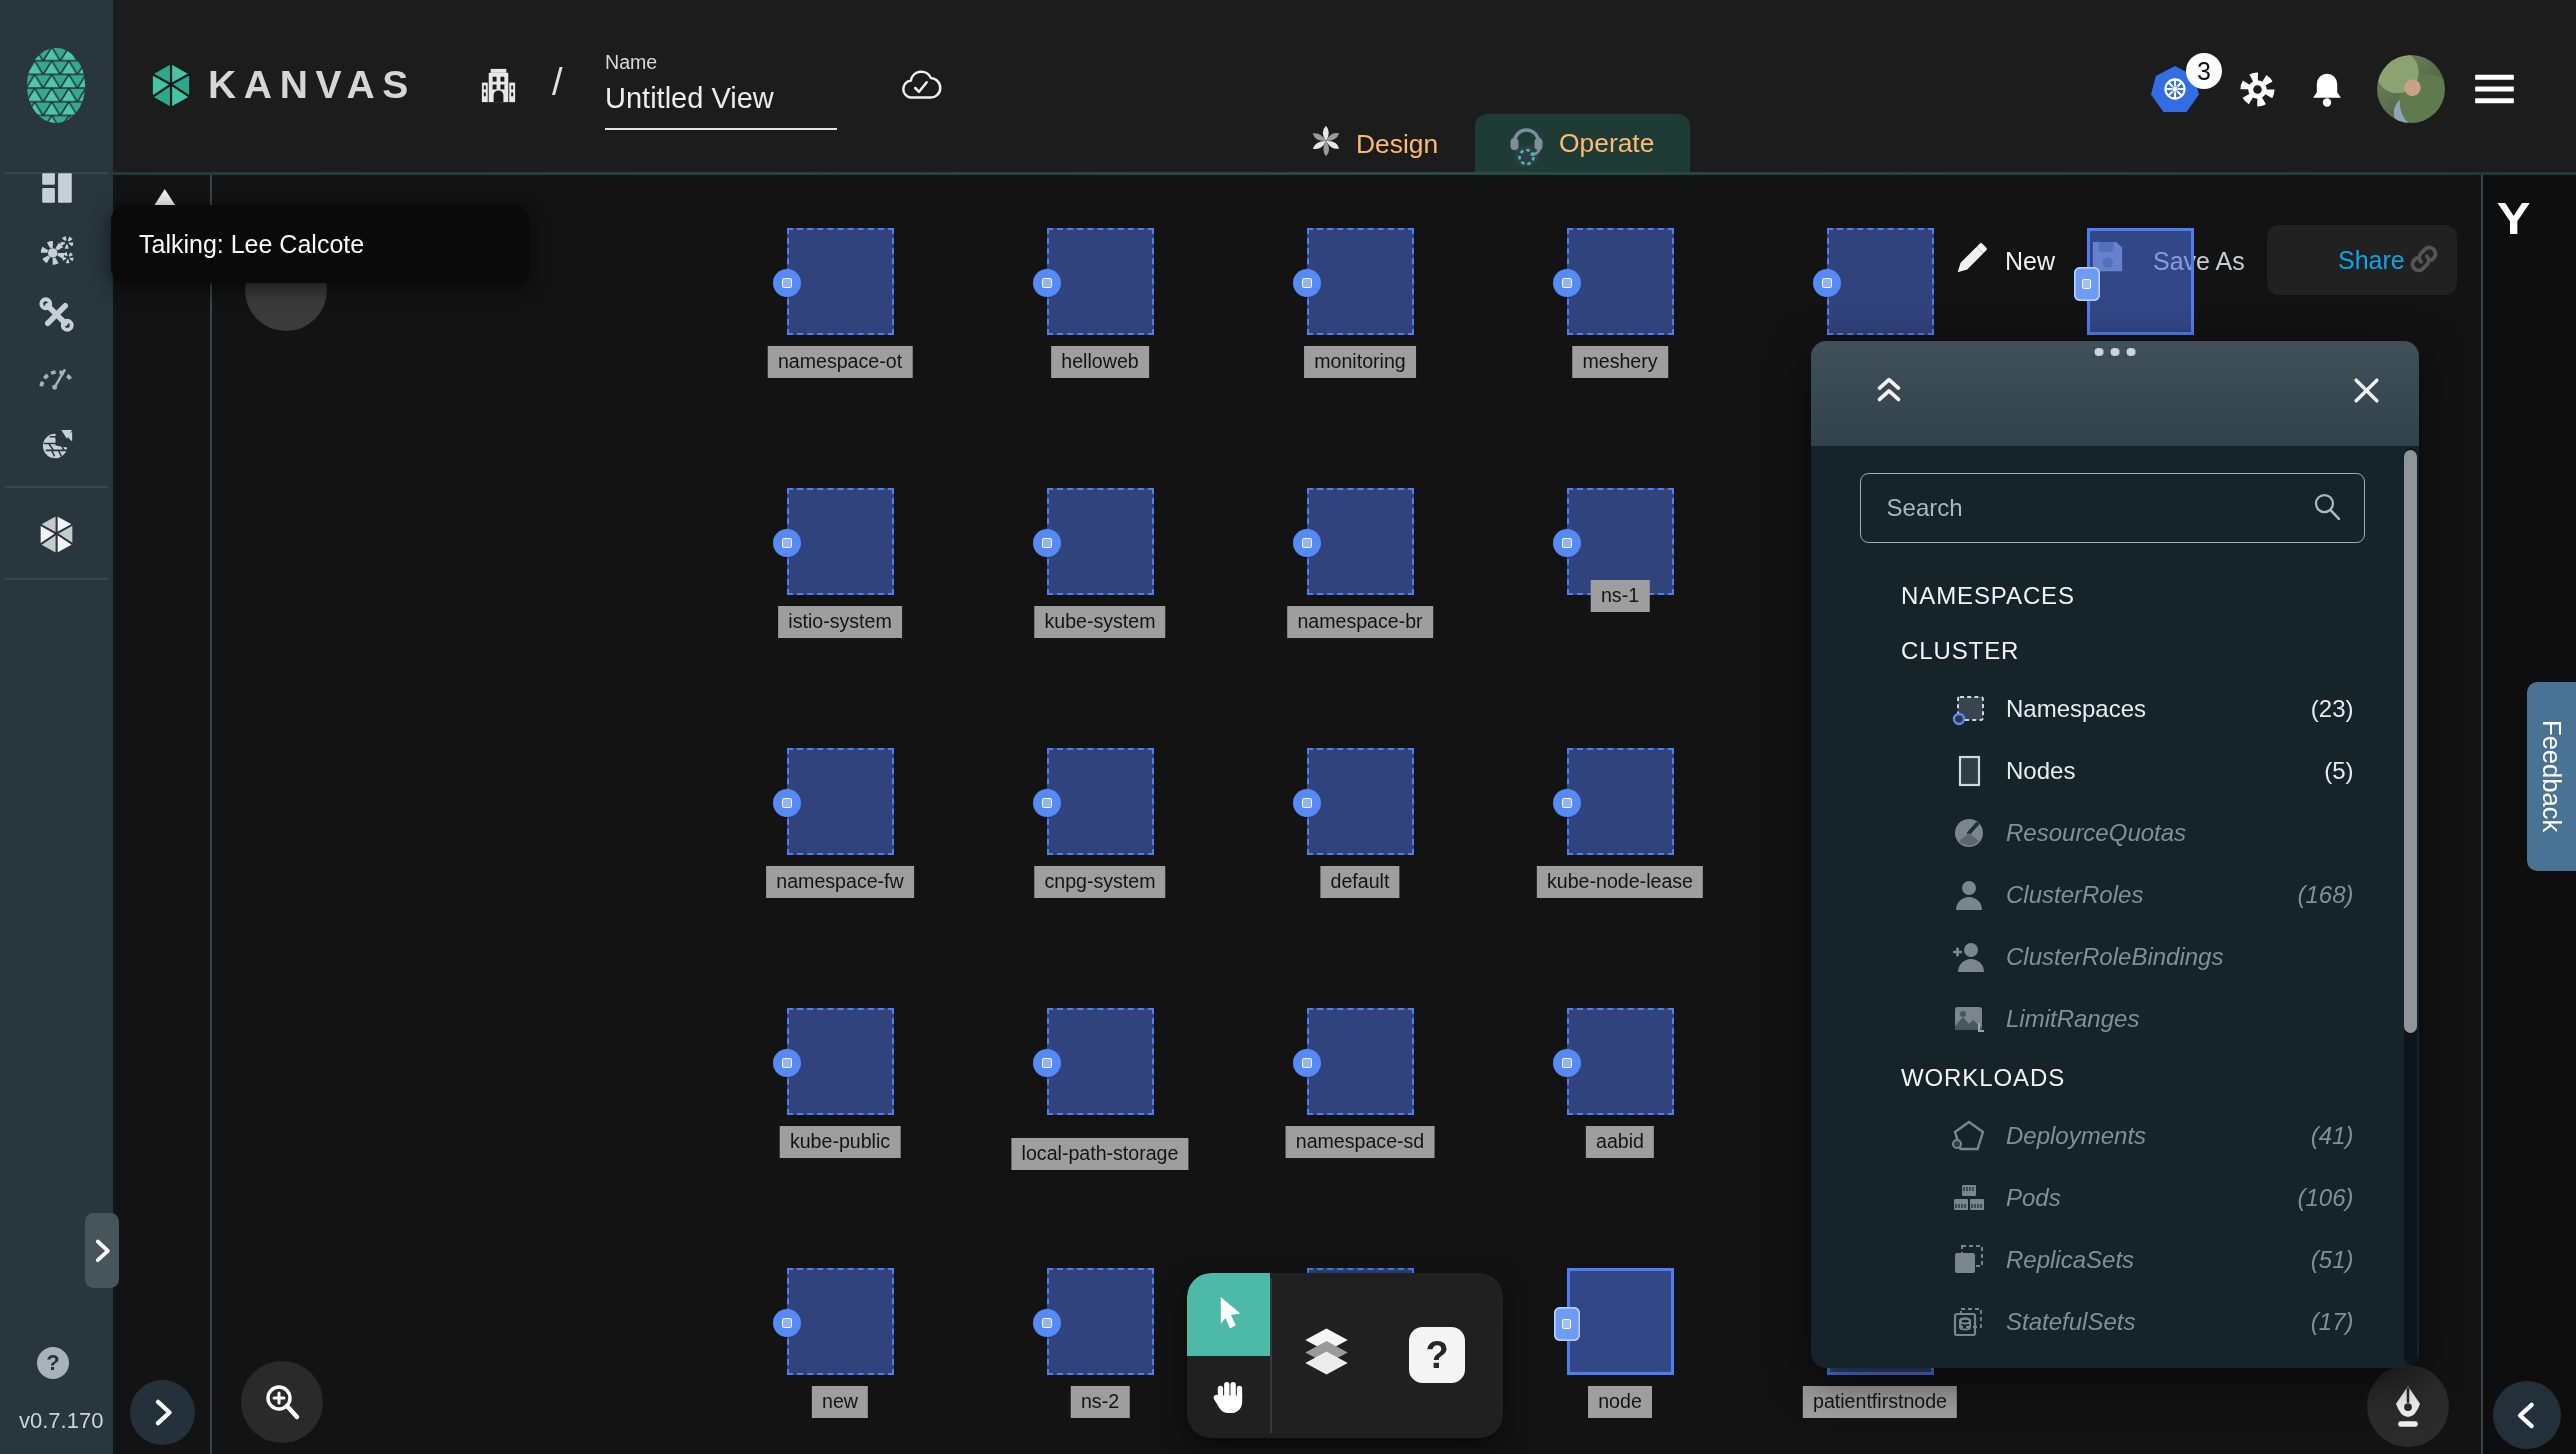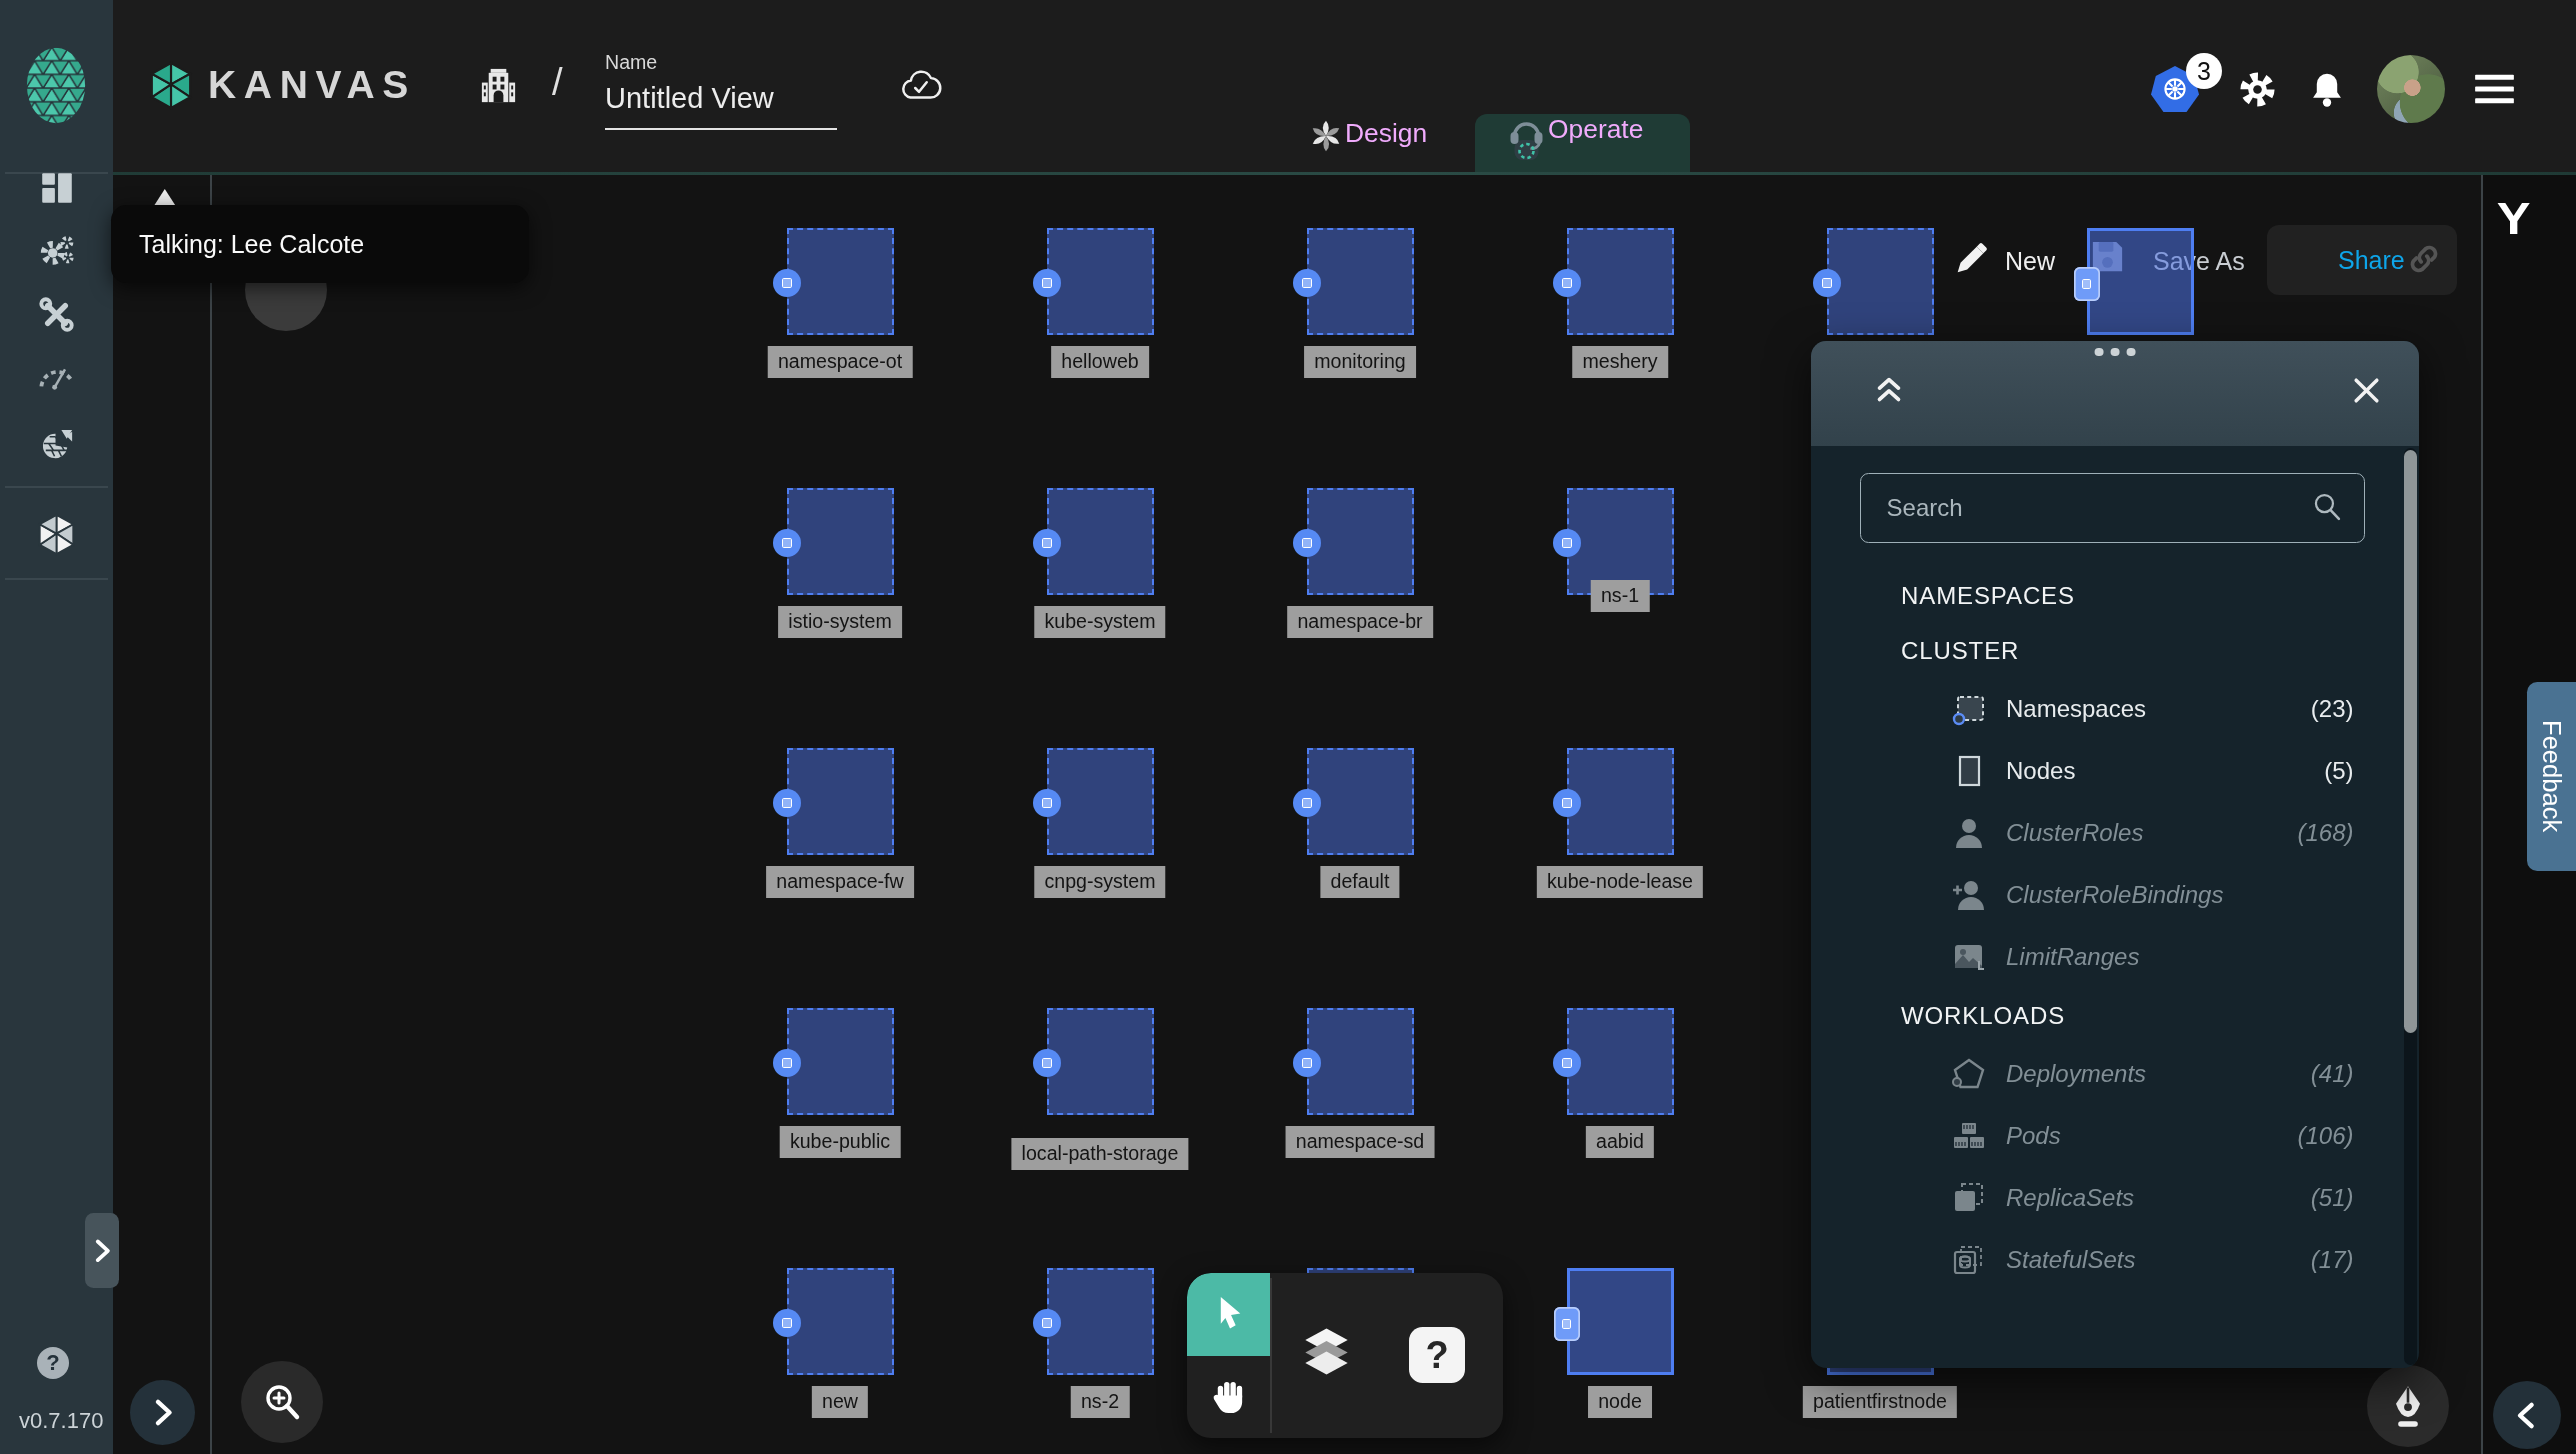--- a/index.html
+++ b/index.html
@@ -12,21 +12,21 @@
   .topbar { left:0; top:0; width:2576px; height:172px; background:#1c1c1c; z-index:20; }
   .canvas-topline { left:0; top:172px; width:2576px; height:2.6px;
     background:linear-gradient(90deg,#1f3a35,#2a4b45 55%,#1f3a35); z-index:21; }
   .brand-text { font-size:39px; font-weight:bold; letter-spacing:7.7px; color:#d6d6d6; }
   .name-label { font-size:19.6px; color:#d9d9d9; }
   .name-value { font-size:29px; color:#ececec; background:transparent; border:none; outline:none;
     font-family:"Liberation Sans",sans-serif; width:230px; }
   .name-underline { height:1.7px; background:#e3e3e3; }
   .slash { font-size:38px; color:#e0e0e0; font-weight:300; }
 
-  .tab { display:flex; align-items:flex-start; gap:1px; font-size:26.4px; color:#f0abfc; }
+  .tab { display:flex; align-items:center; gap:12px; font-size:26.4px; color:#fdba74; }
   .tab-operate-bg { background:#1f3b35; border-radius:12px 12px 0 0; }
 
   .badge { background:#ffffff; color:#111; border-radius:50%; width:36px; height:36px;
     display:flex; align-items:center; justify-content:center; font-size:25px; }
   .k8s-hepta { width:48px; height:46px; background:#326de6;
     clip-path:polygon(50% 0%,90% 22%,100% 62%,74% 100%,26% 100%,0% 62%,10% 22%);
     display:flex; align-items:center; justify-content:center; }
   .avatar { width:68px; height:68px; border-radius:50%;
     background: radial-gradient(circle at 52% 48%, #c9a189 0 16%, transparent 17%),
       radial-gradient(circle at 30% 25%, #8ba371 0 30%, transparent 31%),
@@ -617,20 +617,29 @@
         </div>
         <div class="p-item">
           <span class="ic"><svg width="36" height="36" viewBox="0 0 36 36">
               <rect x="9" y="4" width="19" height="28" fill="#313d46" stroke="#cfd8dc" stroke-width="2.2"></rect>
             </svg></span>
           <span class="lbl">Nodes</span>
           <span class="cnt">(5)</span>
         </div>
         <div class="p-item disabled">
           <span class="ic"><svg width="36" height="36" viewBox="0 0 36 36">
+              <circle cx="18" cy="18" r="14" fill="#7b868c"></circle>
+              <path d="M18 18 L26 9" stroke="#22303a" stroke-width="4" stroke-linecap="round"></path>
+              <path d="M8 26 a13.5 13.5 0 0 0 20 0 l-10-8 z" fill="#5b666d"></path>
+            </svg></span>
+          <span class="lbl">ResourceQuotas</span>
+          <span class="cnt"></span>
+        </div>
+        <div class="p-item disabled">
+          <span class="ic"><svg width="36" height="36" viewBox="0 0 36 36">
               <circle cx="18" cy="11" r="7" fill="#7b868c"></circle>
               <path d="M5 33 a13 13 0 0 1 26 0 z" fill="#7b868c"></path>
             </svg></span>
           <span class="lbl">ClusterRoles</span>
           <span class="cnt">(168)</span>
         </div>
         <div class="p-item disabled">
           <span class="ic"><svg width="36" height="36" viewBox="0 0 36 36">
               <circle cx="20" cy="11" r="7" fill="#7b868c"></circle>
               <path d="M7 33 a13 13 0 0 1 26 0 z" fill="#7b868c"></path>

